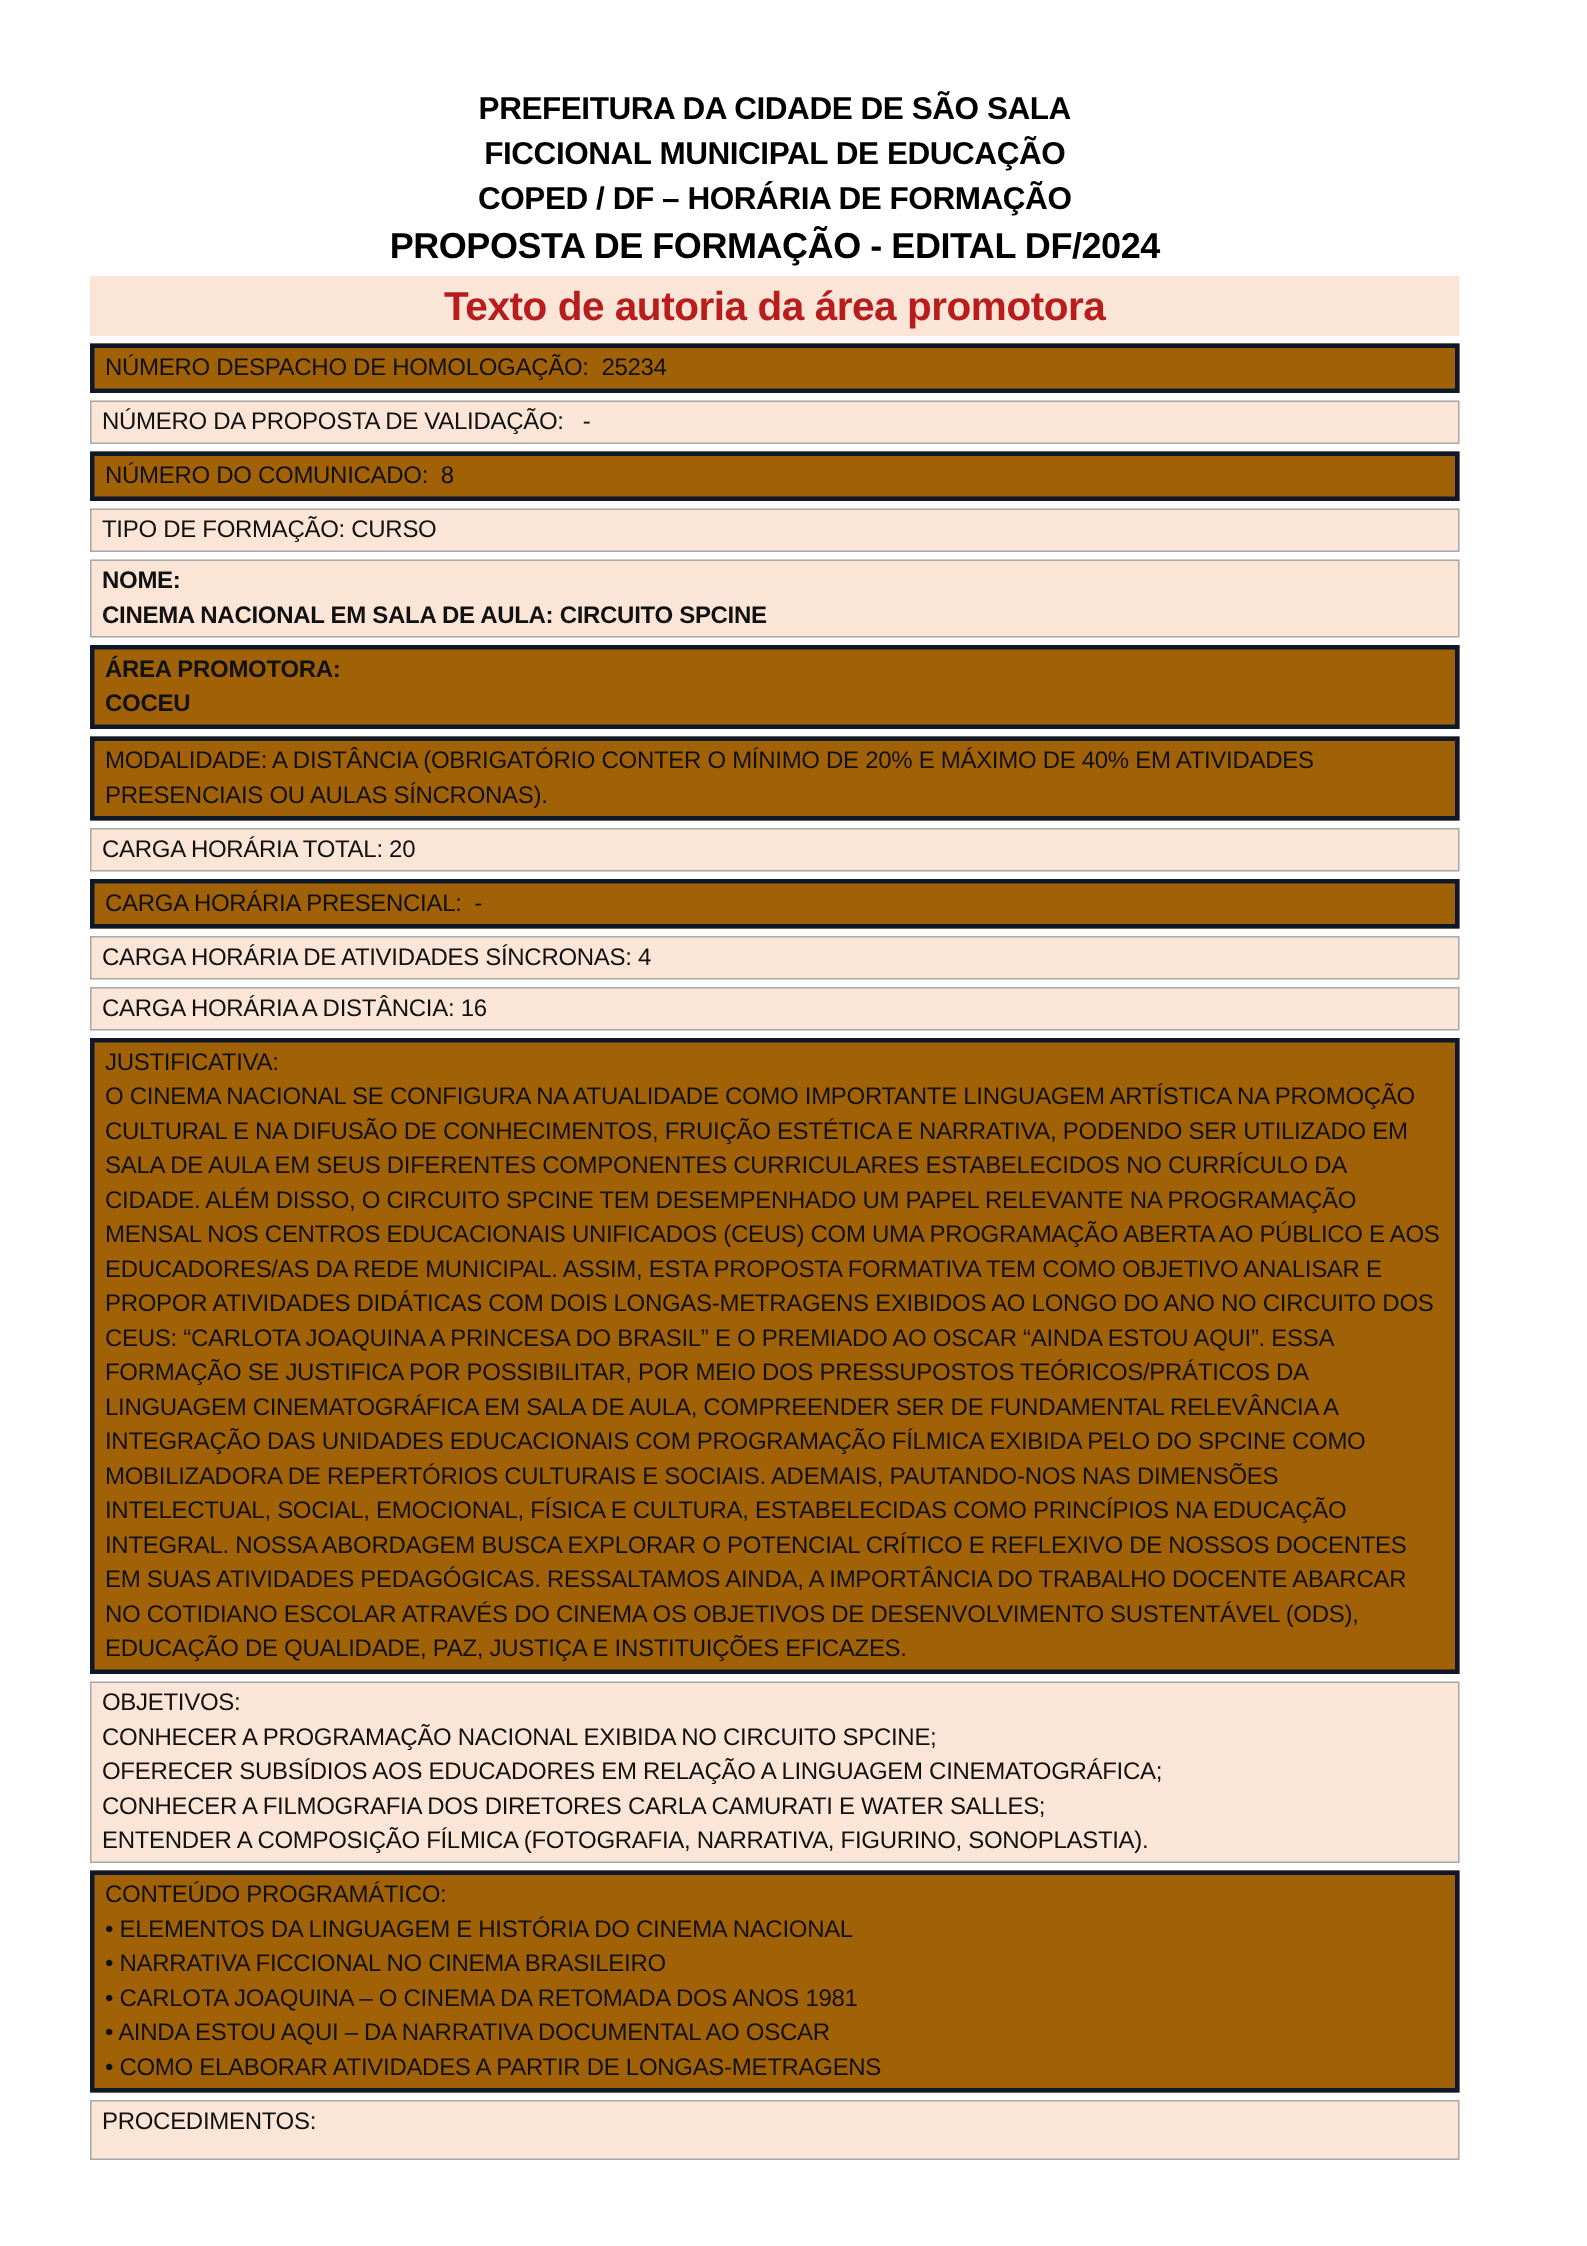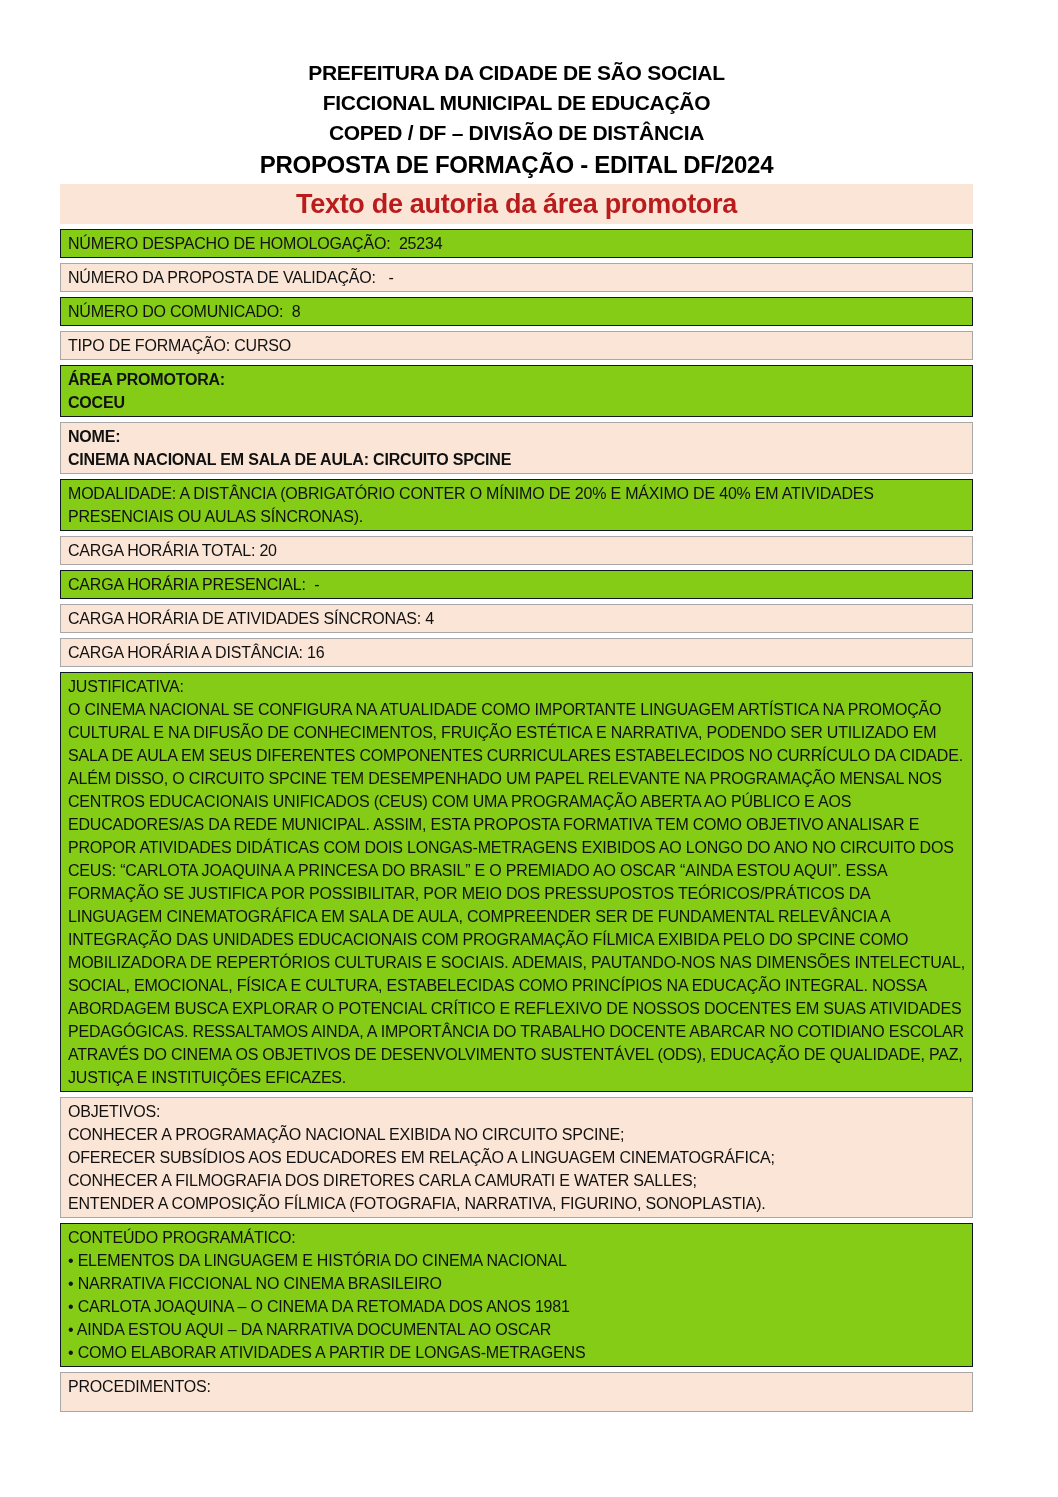--- a/index.html
+++ b/index.html
@@ -37,52 +37,52 @@
   }
   
   .row{
     box-sizing:border-box;
     margin-top:5px;
     padding:2px 7px;
     font-size:16px;
     line-height:23px;
     letter-spacing:-0.2px;
     white-space:pre-wrap;
-    border:1px solid #0f172a;
-    background:#84cc16;
+    border:3px solid #0f172a;
+    background:#a16207;
   }
   .row.peach{
     background:#fbe5d6;
     border:1px solid #a8a8a8;
   }
   .row.bold{font-weight:700;}
   .row.tall{min-height:40px;}
 </style>
 </head>
 <body>
 
 <div class="page">
 
   <div class="doc-header">
-    <div class="hline">PREFEITURA DA CIDADE DE SÃO SOCIAL</div>
+    <div class="hline">PREFEITURA DA CIDADE DE SÃO SALA</div>
     <div class="hline">FICCIONAL MUNICIPAL DE EDUCAÇÃO</div>
-    <div class="hline">COPED / DF – DIVISÃO DE DISTÂNCIA</div>
+    <div class="hline">COPED / DF – HORÁRIA DE FORMAÇÃO</div>
     <div class="hline title">PROPOSTA DE FORMAÇÃO - EDITAL DF/2024</div>
   </div>
 
   <div class="banner">Texto de autoria da área promotora</div>
 
   <div class="row">NÚMERO DESPACHO DE HOMOLOGAÇÃO:  25234</div>
   <div class="row peach">NÚMERO DA PROPOSTA DE VALIDAÇÃO:   -</div>
   <div class="row">NÚMERO DO COMUNICADO:  8</div>
   <div class="row peach">TIPO DE FORMAÇÃO: CURSO</div>
+  <div class="row peach bold">NOME:
+CINEMA NACIONAL EM SALA DE AULA: CIRCUITO SPCINE</div>
   <div class="row bold">ÁREA PROMOTORA:
 COCEU</div>
-  <div class="row peach bold">NOME:
-CINEMA NACIONAL EM SALA DE AULA: CIRCUITO SPCINE</div>
   <div class="row">MODALIDADE: A DISTÂNCIA (OBRIGATÓRIO CONTER O MÍNIMO DE 20% E MÁXIMO DE 40% EM ATIVIDADES PRESENCIAIS OU AULAS SÍNCRONAS).</div>
   <div class="row peach">CARGA HORÁRIA TOTAL: 20</div>
   <div class="row">CARGA HORÁRIA PRESENCIAL:  -</div>
   <div class="row peach">CARGA HORÁRIA DE ATIVIDADES SÍNCRONAS: 4</div>
   <div class="row peach">CARGA HORÁRIA A DISTÂNCIA: 16</div>
   <div class="row">JUSTIFICATIVA:
 O CINEMA NACIONAL SE CONFIGURA NA ATUALIDADE COMO IMPORTANTE LINGUAGEM ARTÍSTICA NA PROMOÇÃO CULTURAL E NA DIFUSÃO DE CONHECIMENTOS, FRUIÇÃO ESTÉTICA E NARRATIVA, PODENDO SER UTILIZADO EM SALA DE AULA EM SEUS DIFERENTES COMPONENTES CURRICULARES ESTABELECIDOS NO CURRÍCULO DA CIDADE. ALÉM DISSO, O CIRCUITO SPCINE TEM DESEMPENHADO UM PAPEL RELEVANTE NA PROGRAMAÇÃO MENSAL NOS CENTROS EDUCACIONAIS UNIFICADOS (CEUS) COM UMA PROGRAMAÇÃO ABERTA AO PÚBLICO E AOS EDUCADORES/AS DA REDE MUNICIPAL. ASSIM, ESTA PROPOSTA FORMATIVA TEM COMO OBJETIVO ANALISAR E PROPOR ATIVIDADES DIDÁTICAS COM DOIS LONGAS-METRAGENS EXIBIDOS AO LONGO DO ANO NO CIRCUITO DOS CEUS: “CARLOTA JOAQUINA A PRINCESA DO BRASIL” E O PREMIADO AO OSCAR “AINDA ESTOU AQUI”. ESSA FORMAÇÃO SE JUSTIFICA POR POSSIBILITAR, POR MEIO DOS PRESSUPOSTOS TEÓRICOS/PRÁTICOS DA LINGUAGEM CINEMATOGRÁFICA EM SALA DE AULA, COMPREENDER SER DE FUNDAMENTAL RELEVÂNCIA A INTEGRAÇÃO DAS UNIDADES EDUCACIONAIS COM PROGRAMAÇÃO FÍLMICA EXIBIDA PELO DO SPCINE COMO MOBILIZADORA DE REPERTÓRIOS CULTURAIS E SOCIAIS. ADEMAIS, PAUTANDO-NOS NAS DIMENSÕES INTELECTUAL, SOCIAL, EMOCIONAL, FÍSICA E CULTURA, ESTABELECIDAS COMO PRINCÍPIOS NA EDUCAÇÃO INTEGRAL. NOSSA ABORDAGEM BUSCA EXPLORAR O POTENCIAL CRÍTICO E REFLEXIVO DE NOSSOS DOCENTES EM SUAS ATIVIDADES PEDAGÓGICAS. RESSALTAMOS AINDA, A IMPORTÂNCIA DO TRABALHO DOCENTE ABARCAR NO COTIDIANO ESCOLAR ATRAVÉS DO CINEMA OS OBJETIVOS DE DESENVOLVIMENTO SUSTENTÁVEL (ODS), EDUCAÇÃO DE QUALIDADE, PAZ, JUSTIÇA E INSTITUIÇÕES EFICAZES.</div>
   <div class="row peach">OBJETIVOS:
 CONHECER A PROGRAMAÇÃO NACIONAL EXIBIDA NO CIRCUITO SPCINE;
 OFERECER SUBSÍDIOS AOS EDUCADORES EM RELAÇÃO A LINGUAGEM CINEMATOGRÁFICA;

